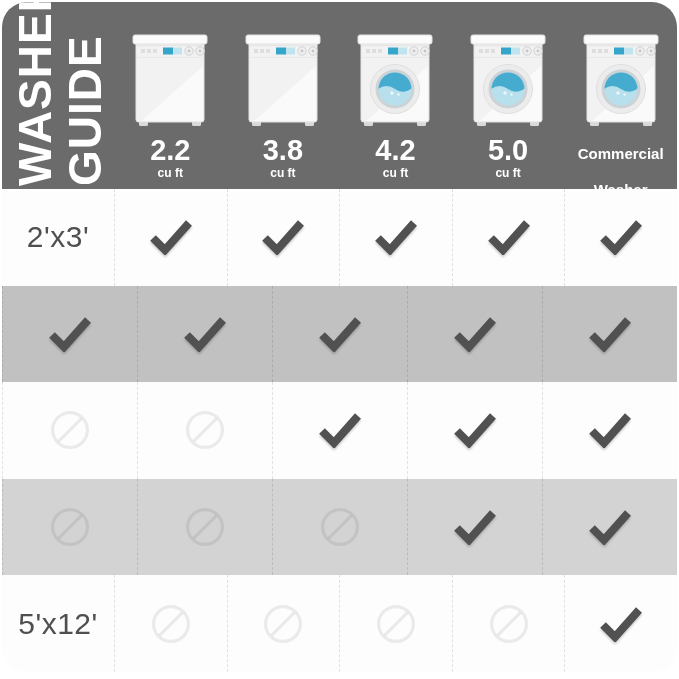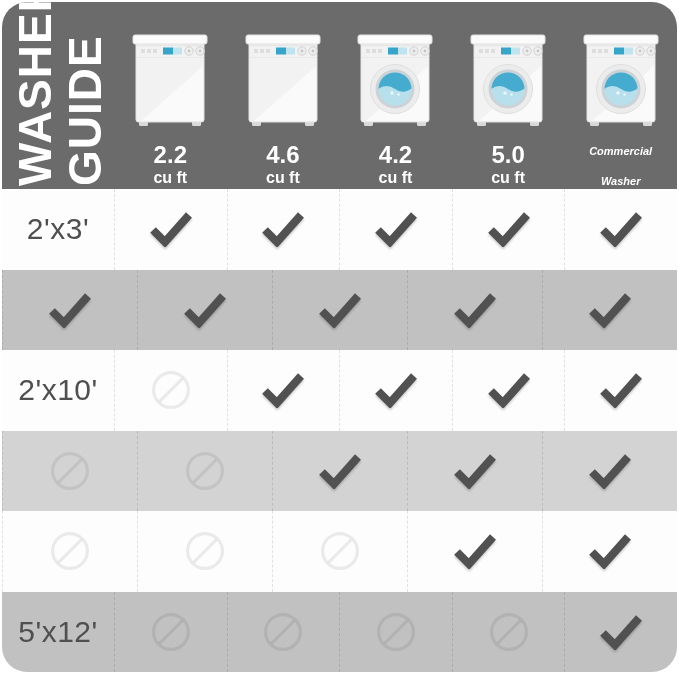--- a/index.html
+++ b/index.html
@@ -24,23 +24,23 @@
     letter-spacing:1px; color:var(--title-text,#ffffff);
   }
   .vtext.word1 { left:10px;  top:184px; }
   .vtext.word2 { left:60px; top:184px; }
   .header-cols { flex:1; display:flex; }
   .head-col {
     flex:1; display:flex; flex-direction:column; align-items:center;
   }
   .icon-wrap { margin-top:27px; height:99px; display:flex; align-items:flex-end; justify-content:center; }
   .col-label { text-align:center; color:#fff; }
-  .lbl-big   { font-size:24px; font-weight:700; line-height:1.05; margin-top:14px; }
-  .lbl-small { font-size:16px; font-weight:700; line-height:1.1; margin-top:2px;text-align:center; }
-  .lbl-name  { font-size:11px; font-weight:700; line-height:1.3; margin-top:16px;font-style:italic; }
+  .lbl-big   { font-size:29px; font-weight:700; line-height:1.05; margin-top:7px; }
+  .lbl-small { font-size:12px; font-weight:700; line-height:1.1; margin-top:2px;text-align:center; }
+  .lbl-name  { font-size:15px; font-weight:700; line-height:1.3; margin-top:16px; }
   
   .table { flex:1; display:flex; flex-direction:column; }
   .row { flex:1; display:flex; background:var(--row-white,#fdfdfd); }
   .row:nth-child(4n+2) { background:var(--row-gray-dark,#c1c1c1); }
   .row:nth-child(4n)   { background:var(--row-gray-light,#d3d3d3); }
   .row-label {
     width:112px; flex:0 0 112px; display:flex; align-items:center; justify-content:center;
     font-size:30px; color:var(--row-label,#4f4f4f); letter-spacing:0.5px;
   }
   .cell {
@@ -103,21 +103,21 @@
   <rect x="34" y="18.5" width="10" height="7" fill="#35a5c9"></rect>
   <rect x="44" y="18.5" width="9" height="7" fill="#bfe4ef"></rect>
   <circle cx="60" cy="22" r="4.2" fill="#efefef" stroke="#d2d2d2"></circle>
   <circle cx="60" cy="22" r="1.4" fill="#c7c7c7"></circle>
   <circle cx="71" cy="22" r="4.2" fill="#efefef" stroke="#d2d2d2"></circle>
   <circle cx="71" cy="22" r="1.4" fill="#c7c7c7"></circle>
   <line x1="7" y1="28.5" x2="75" y2="28.5" stroke="#e9e9e9"></line>
             </svg>
           </div>
     <div class="col-label">
-            <div class="lbl-big">4.6</div>
+            <div class="lbl-big">3.8</div>
             <div class="lbl-small">cu ft</div>
           </div>
   </div>
 
   <div class="head-col">
     <div class="icon-wrap">
             <svg width="82" height="99" viewBox="0 0 82 99">
   <rect x="10" y="91" width="9" height="6" rx="1.5" fill="#d9d9d9"></rect>
   <rect x="63" y="91" width="9" height="6" rx="1.5" fill="#d9d9d9"></rect>
   <rect x="7" y="13" width="68" height="80" rx="2.5" fill="#f2f2f2" stroke="#e4e4e4"></rect>
@@ -275,49 +275,20 @@
             <path d="M5 19 L17 31 L41 4" fill="none" stroke="currentColor" stroke-width="8"></path>
           </svg>
         </div>
         <div class="cell">
           <svg class="check-icon" width="46" height="36" viewBox="0 0 46 36">
             <path d="M5 19 L17 31 L41 4" fill="none" stroke="currentColor" stroke-width="8"></path>
           </svg>
         </div>
       </div>
 
-  <div class="row">
-    <div class="row-label">2'x10'</div>
-  <div class="cell">
-          <svg class="no-icon" width="42" height="42" viewBox="0 0 42 42">
-            <circle cx="21" cy="21" r="17.4" fill="none" stroke="currentColor" stroke-width="3.2"></circle>
-            <line x1="9.6" y1="32.4" x2="32.4" y2="9.6" stroke="currentColor" stroke-width="3.2"></line>
-          </svg>
-        </div>
-        <div class="cell">
-          <svg class="check-icon" width="46" height="36" viewBox="0 0 46 36">
-            <path d="M5 19 L17 31 L41 4" fill="none" stroke="currentColor" stroke-width="8"></path>
-          </svg>
-        </div>
-        <div class="cell">
-          <svg class="check-icon" width="46" height="36" viewBox="0 0 46 36">
-            <path d="M5 19 L17 31 L41 4" fill="none" stroke="currentColor" stroke-width="8"></path>
-          </svg>
-        </div>
-        <div class="cell">
-          <svg class="check-icon" width="46" height="36" viewBox="0 0 46 36">
-            <path d="M5 19 L17 31 L41 4" fill="none" stroke="currentColor" stroke-width="8"></path>
-          </svg>
-        </div>
-        <div class="cell">
-          <svg class="check-icon" width="46" height="36" viewBox="0 0 46 36">
-            <path d="M5 19 L17 31 L41 4" fill="none" stroke="currentColor" stroke-width="8"></path>
-          </svg>
-        </div>
-      </div>
 
 
 
   <div class="row">
   <div class="cell">
           <svg class="no-icon" width="42" height="42" viewBox="0 0 42 42">
             <circle cx="21" cy="21" r="17.4" fill="none" stroke="currentColor" stroke-width="3.2"></circle>
             <line x1="9.6" y1="32.4" x2="32.4" y2="9.6" stroke="currentColor" stroke-width="3.2"></line>
           </svg>
         </div>

